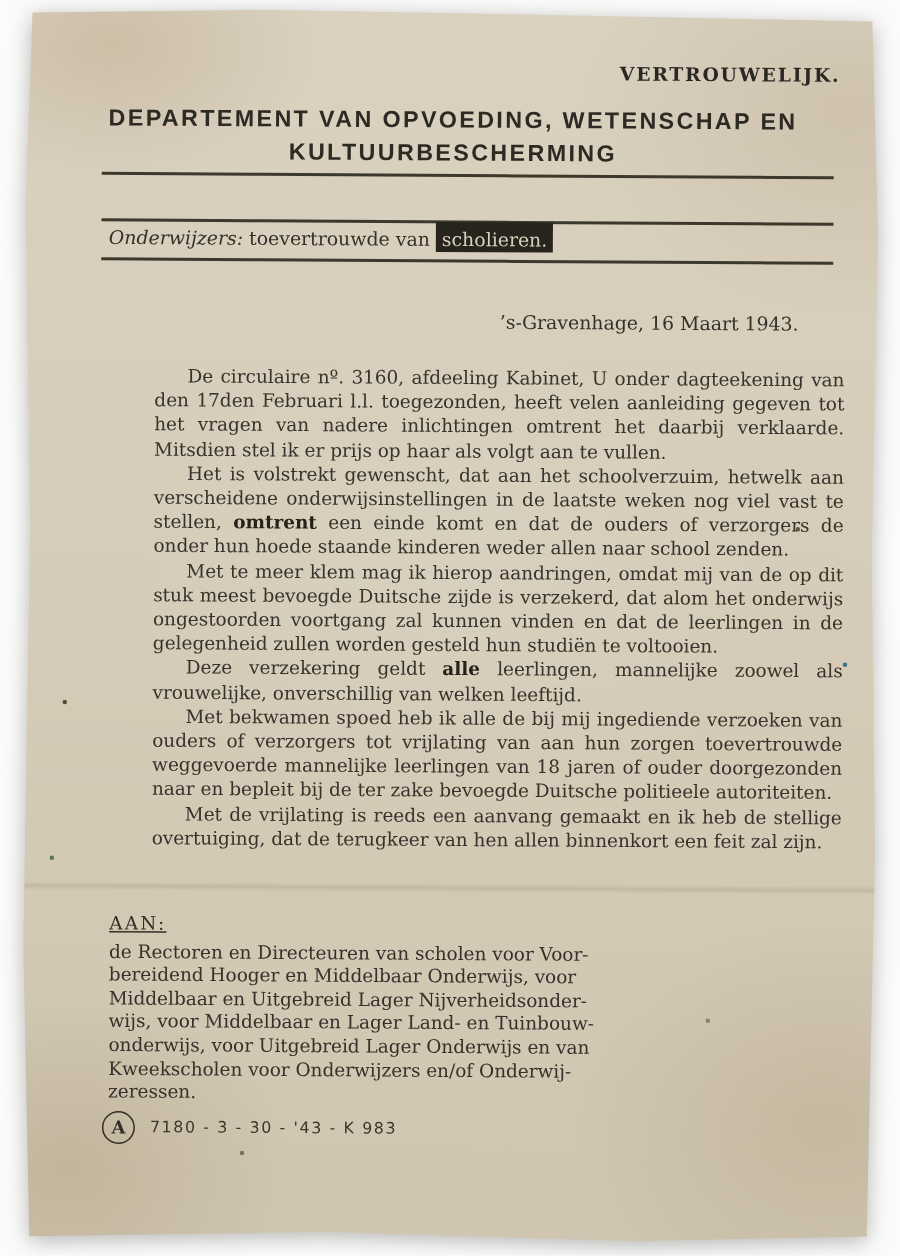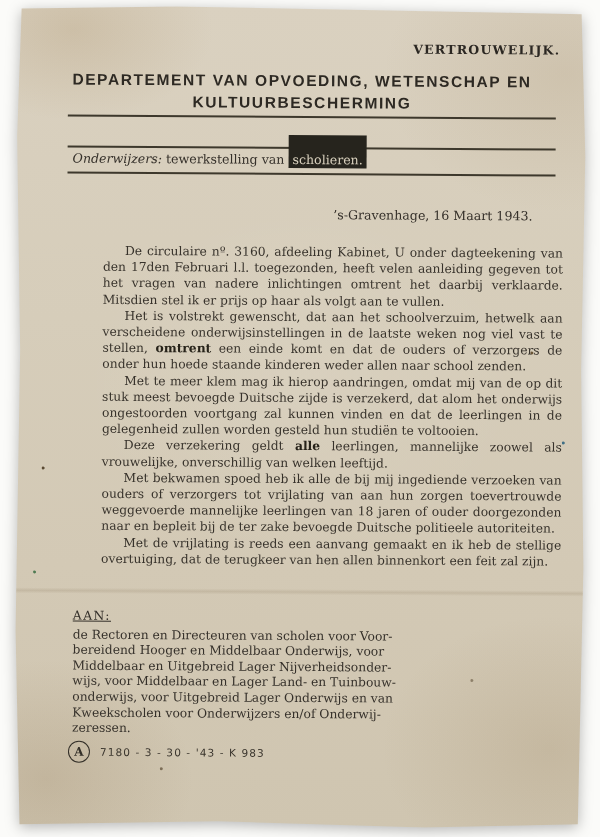--- a/index.html
+++ b/index.html
@@ -113,21 +113,21 @@
   .subject-line {
     position: absolute;
     top: 146px;
     left: 57px;
     font-size: 12.6px;
   }
   .subject-label { font-style: italic; }
   .subject-highlight {
     background: #26241d;
     color: #d9d1be;
-    padding: 17px 4px 1px 4px;
+    padding: 4px 4px 1px 4px;
   }
   .dateline {
     position: absolute;
     top: 201px;
     left: 318px;
     font-size: 12.6px;
   }
   .letter-body {
     position: absolute;
     top: 238px;
@@ -201,21 +201,21 @@
         <div>DEPARTEMENT VAN OPVOEDING, WETENSCHAP EN</div>
         <div>KULTUURBESCHERMING</div>
       </div>
 
       <div class="rule rule-1"></div>
 
 
       <div class="rule rule-2"></div>
 
       <div class="subject-line">
-        <span class="subject-label">Onderwijzers:</span><span> tewerkstelling van </span><span class="subject-highlight">scholieren.</span>
+        <span class="subject-label">Onderwijzers:</span><span> toevertrouwde van </span><span class="subject-highlight">scholieren.</span>
       </div>
 
       <div class="rule rule-3"></div>
 
       <div class="dateline">’s-Gravenhage, 16 Maart 1943.</div>
 
       <div class="letter-body">
           <p><span>De circulaire nº. 3160, afdeeling Kabinet, U onder dagteekening van den 17den Februari l.l. toegezonden, heeft velen aanleiding gegeven tot het vragen van nadere inlichtingen omtrent het daarbij verklaarde. Mitsdien stel ik er prijs op haar als volgt aan te vullen.</span></p>
           <p><span>Het is volstrekt gewenscht, dat aan het schoolverzuim, hetwelk aan verscheidene onderwijsinstellingen in de laatste weken nog viel vast te stellen, </span><span class="b">omtrent</span><span> een einde komt en dat de ouders of verzorgers de onder hun hoede staande kinderen weder allen naar school zenden.</span></p>
           <p><span>Met te meer klem mag ik hierop aandringen, omdat mij van de op dit stuk meest bevoegde Duitsche zijde is verzekerd, dat alom het onderwijs ongestoorden voortgang zal kunnen vinden en dat de leerlingen in de gelegenheid zullen worden gesteld hun studiën te voltooien.</span></p>

